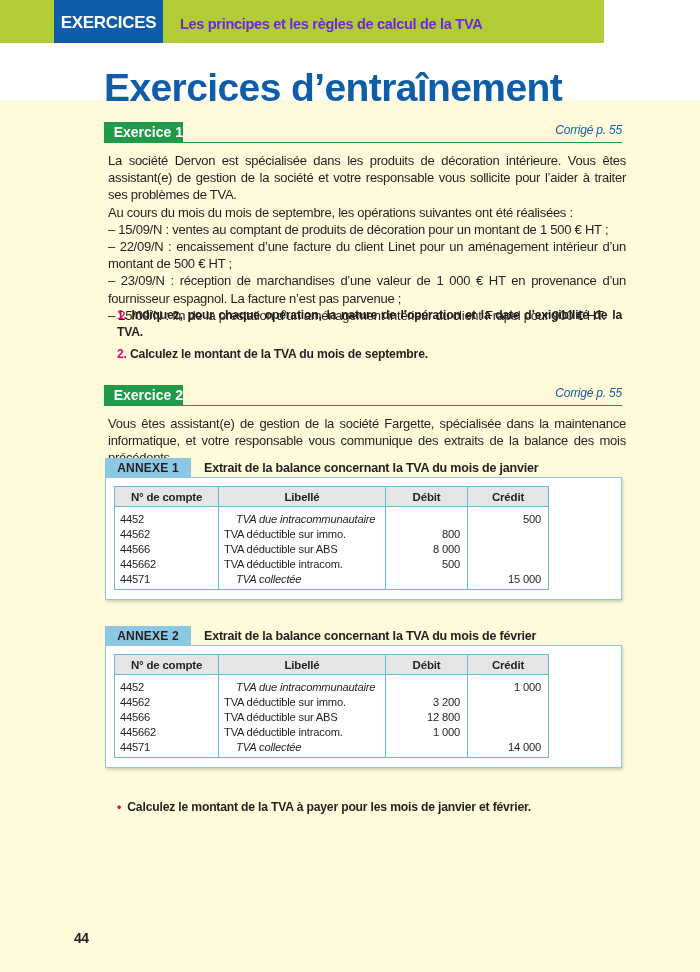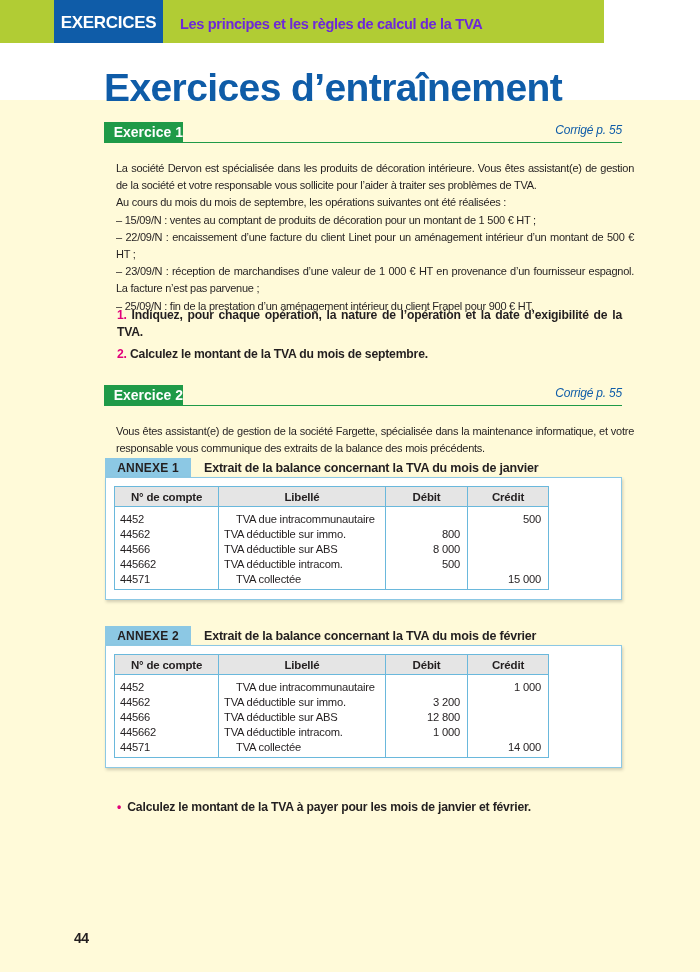--- a/index.html
+++ b/index.html
@@ -27,22 +27,22 @@
     .ex-head { position: absolute; left: 104px; width: 518px; height: 20px; border-bottom: 1.5px solid #1f9a48; }
     .ex-label {
       position: absolute; left: 0; top: 0; width: 79px; height: 20px; background: #1f9a48;
       color: #fff; font-weight: bold; font-size: 14px; line-height: 20px; padding-left: 6px; box-sizing: border-box; text-align: right;
     }
     .ex-corr {
       position: absolute; right: 0; top: 1px; font-style: italic; color: #0f5ca8; font-size: 12px;
       letter-spacing: -0.2px;
     }
     .para {
-      position: absolute; left: 104px; width: 518px; font-size: 11px; line-height: 17.2px;
-      text-align: justify; letter-spacing: -0.25px; margin: 12px;
+      position: absolute; left: 104px; width: 518px; font-size: 13px; line-height: 17.2px;
+      text-align: justify; letter-spacing: -0.25px; margin: 4px;
     }
     .para p { margin: 0; }
     .q { position: absolute; left: 117px; width: 505px; font-size: 12.2px; line-height: 17.2px;
          font-weight: bold; text-align: justify; letter-spacing: -0.2px; margin: 0; }
     .qnum { color: #e1007a; }
     .annexe-label {
       position: absolute; left: 105px; width: 86px; height: 19px; background: #8cc8e4;
       color: #231f20; font-weight: bold; font-size: 12px; line-height: 20px; text-align: center;
       letter-spacing: 0.2px;
     }
@@ -62,21 +62,21 @@
     table.bal th, table.bal td { border-left: 1.5px solid #6ab8dc; border-right: 1.5px solid #6ab8dc; padding: 0; }
     table.bal thead th {
       height: 20px; font-weight: bold; background: #e5e5e5; border-top: 1.5px solid #6ab8dc;
       border-bottom: 1.5px solid #6ab8dc; text-align: center; font-size: 11.5px;
     }
     table.bal tbody td { height: 15px; line-height: 15px; vertical-align: top; }
     table.bal tbody tr:first-child td { padding-top: 5px; }
     table.bal tbody tr:last-child td { border-bottom: 1.5px solid #6ab8dc; padding-bottom: 2px; }
     .c1 { width: 104px; text-align: left; padding-left: 5px !important; box-sizing: border-box; }
     .c2 { width: 167px; text-align: left; padding-left: 5px !important; box-sizing: border-box; }
-    .c2.ind { padding-left: 17px !important; }
+    .c2.ind { padding-left: 17px !important; font-style: italic; }
     .c3 { width: 82px; text-align: right; padding-right: 7px !important; box-sizing: border-box; }
     .c4 { width: 81px; text-align: right; padding-right: 7px !important; box-sizing: border-box; }
     .final-q { position: absolute; left: 117px; top: 800px; font-size: 12.2px; font-weight: bold; letter-spacing: -0.2px; }
     .bullet { color: #e1007a; margin-right: 3px; }
     .page-num { position: absolute; left: 74px; top: 930px; font-weight: bold; font-size: 14px; color: #231f20; letter-spacing: -0.5px; }
   </style>
 </head>
 <body>
 
 <div class="top-white"></div>

